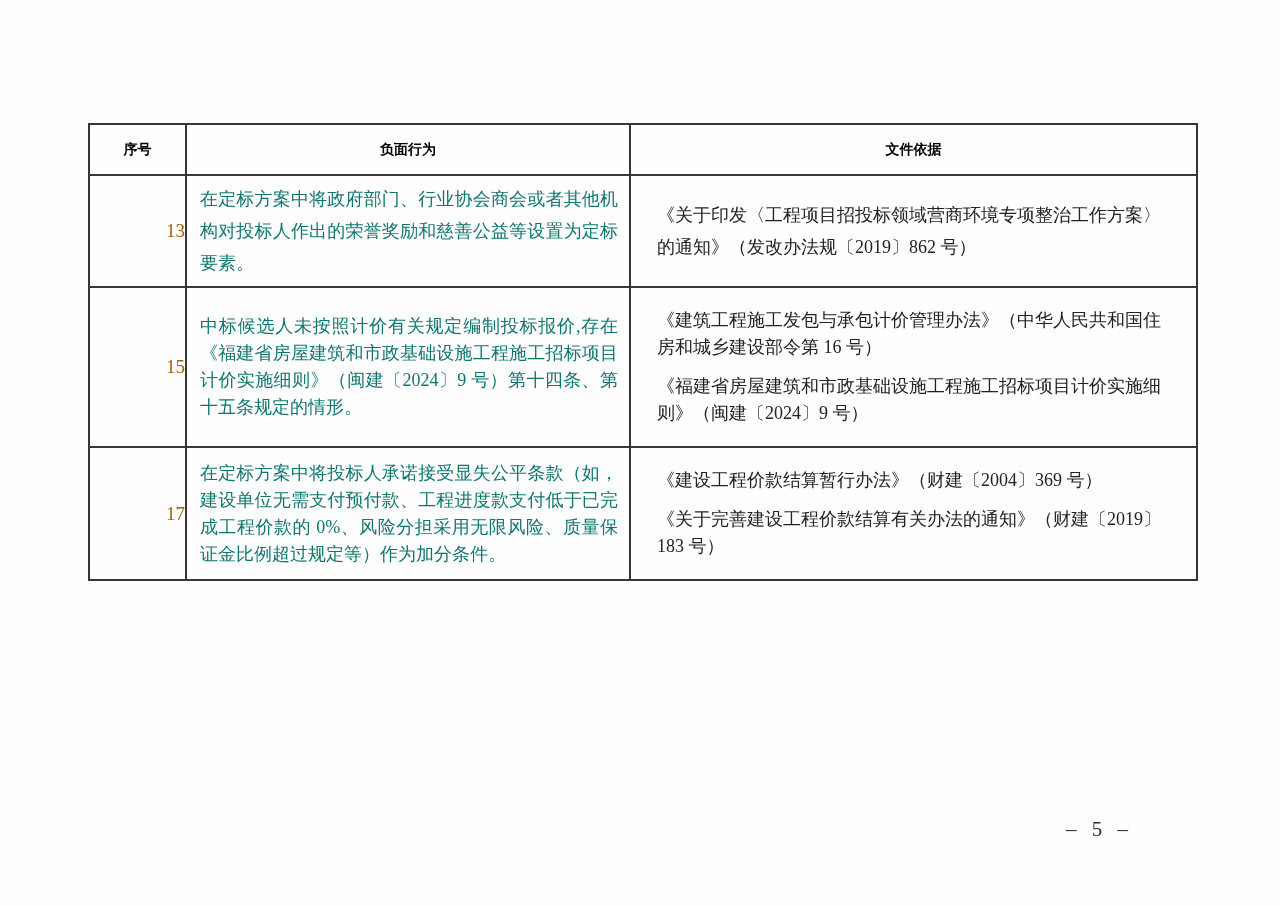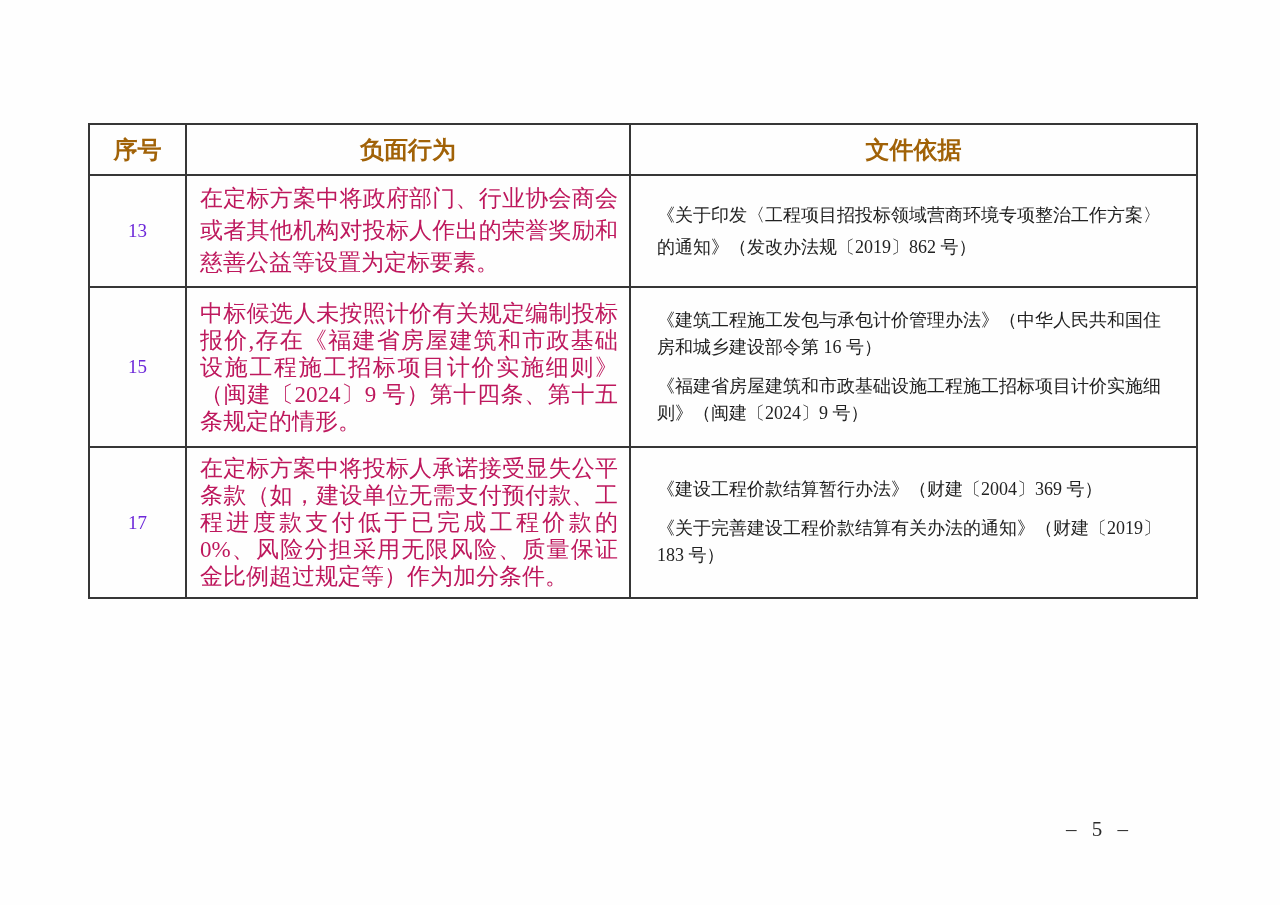--- a/index.html
+++ b/index.html
@@ -26,33 +26,33 @@
   }
   .doc-table th, .doc-table td {
     border: 2px solid #363636;
     vertical-align: middle;
     padding: 0;
   }
   .doc-table th {
     height: 49px;
     font-family: "Liberation Sans", "DejaVu Sans", sans-serif;
     font-weight: bold;
-    font-size: 24px;
-    color: #a16207;
+    font-size: 14px;
+    color: #000000;
   }
   td.no-cell {
-    text-align: center;
+    text-align: right;
     font-size: 19px;
-    color: #6d28d9;
+    color: #a16207;
   }
   td.behavior-cell .cell-inner {
     padding: 7px 11px 7px 13px;
-    font-size: 23px;
+    font-size: 18px;
     text-align: justify;
-    color: #be185d;
+    color: #0f766e;
   }
   td.basis-cell .cell-inner {
     padding: 7px 10px 7px 14px;
     font-size: 18px;
     text-align: left;
     color: #222222;
   }
   .cell-inner p { margin: 12px; }
   .cell-inner p + p { margin-top: 5px; }
   .lh-loose .cell-inner { line-height: 32px; }

